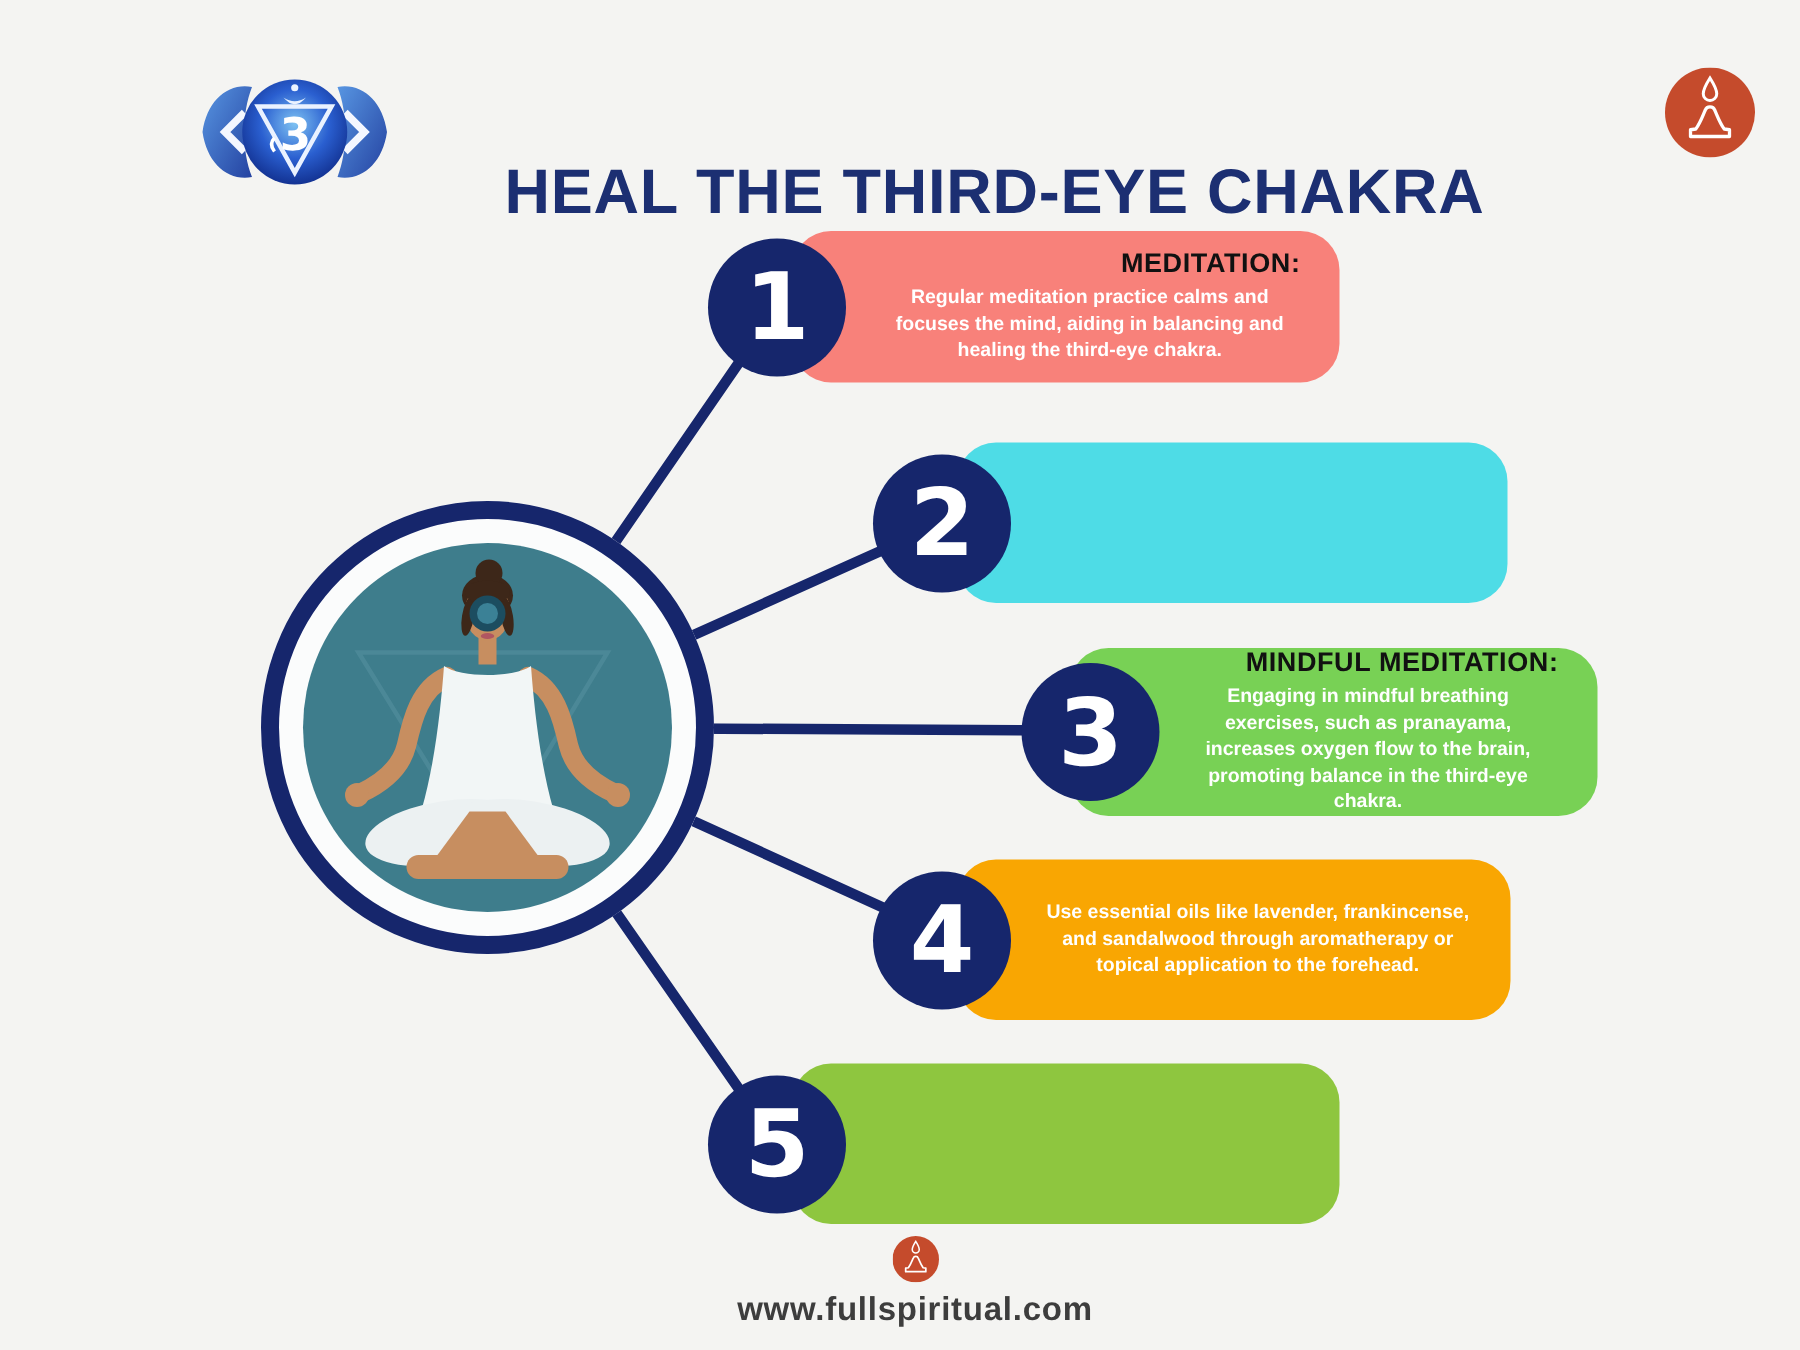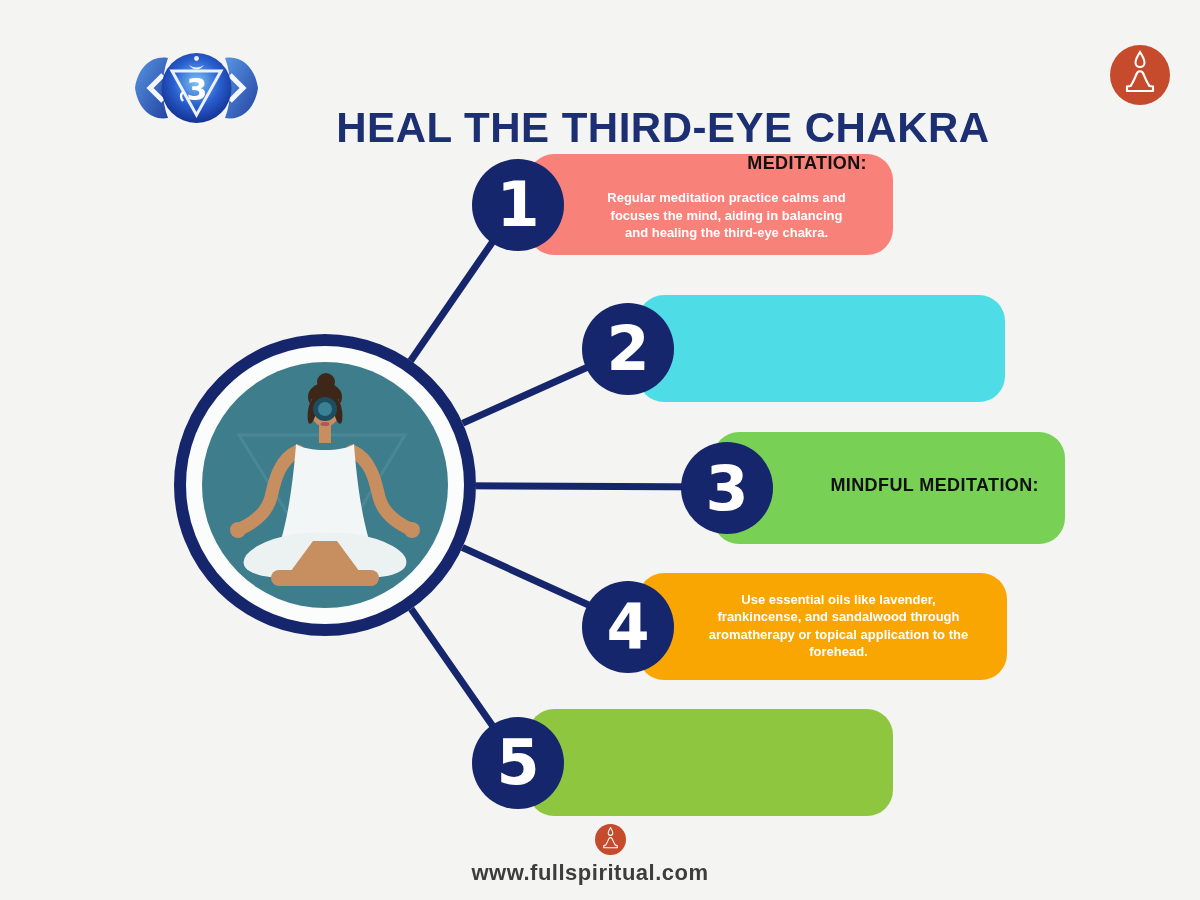--- a/index.html
+++ b/index.html
@@ -17,35 +17,35 @@
   .connectors{position:absolute;left:0;top:0;z-index:1;}
 
   
   .center-figure{position:absolute;left:160px;top:320px;z-index:2;}
 
   
   .card{position:absolute;z-index:2;border-radius:26px;box-sizing:border-box;
         display:flex;flex-direction:column;justify-content:center;text-align:center;
         padding:10px 26px 12px 58px;}
   .card h2{margin:0 0 3px;font-size:18px;font-weight:900;color:#111;letter-spacing:.4px;text-align:right;}
-  .card p{margin:12px;font-size:13px;line-height:1.34;font-weight:700;color:#fff;}
+  .card p{margin:0;font-size:13px;line-height:1.34;font-weight:700;color:#fff;}
   .step-1{left:528px;top:154px;width:365px;height:101px;}
   .step-2{left:638px;top:295px;width:367px;height:107px;}
   .step-3{left:713px;top:432px;width:352px;height:112px;padding-left:72px;}
   .step-4{left:638px;top:573px;width:369px;height:107px;}
   .step-5{left:528px;top:709px;width:365px;height:107px;}
   .num{position:absolute;left:-56px;top:50%;transform:translateY(-50%);
        width:92px;height:92px;border-radius:50%;background:#16266c;color:#fff;
        display:flex;align-items:center;justify-content:center;
        font-size:62px;font-weight:800;font-family:"DejaVu Sans",sans-serif;z-index:3;}
   .step-3 .num{left:-32px;}
 
   
   .fs-logo-bottom{position:absolute;left:595px;top:824px;}
-  .website{position:absolute;left:440px;top:860px;width:300px;text-align:center;
+  .website{position:absolute;left:460px;top:860px;width:300px;text-align:center;
            font-size:22px;font-weight:700;letter-spacing:.5px;color:#3d3d3d;}
 </style>
 </head>
 <body>
 
 <div class="canvas">
 
   <svg width="0" height="0" style="position:absolute" aria-hidden="true">
     <symbol id="fs-logo" viewBox="0 0 60 60">
       <circle cx="30" cy="30" r="30" fill="#c54b2c"></circle>
@@ -132,20 +132,21 @@
     <p>Regular meditation practice calms and focuses the mind, aiding in balancing and healing the third-eye chakra.</p>
   </div>
 
   <div class="card step-2" style="background-color: rgb(78, 220, 230);">
     <div class="num">2</div>
   </div>
 
   <div class="card step-3" style="background-color: rgb(120, 209, 85);">
     <div class="num">3</div>
     <h2>MINDFUL MEDITATION:</h2>
+    <p>Engaging in mindful breathing exercises, such as pranayama, increases oxygen flow to the brain, promoting balance in the third-eye chakra.</p>
   </div>
 
   <div class="card step-4" style="background-color: rgb(249, 166, 2);">
     <div class="num">4</div>
     <p>Use essential oils like lavender, frankincense, and sandalwood through aromatherapy or topical application to the forehead.</p>
   </div>
 
   <div class="card step-5" style="background-color: rgb(142, 198, 63);">
     <div class="num">5</div>
   </div>

